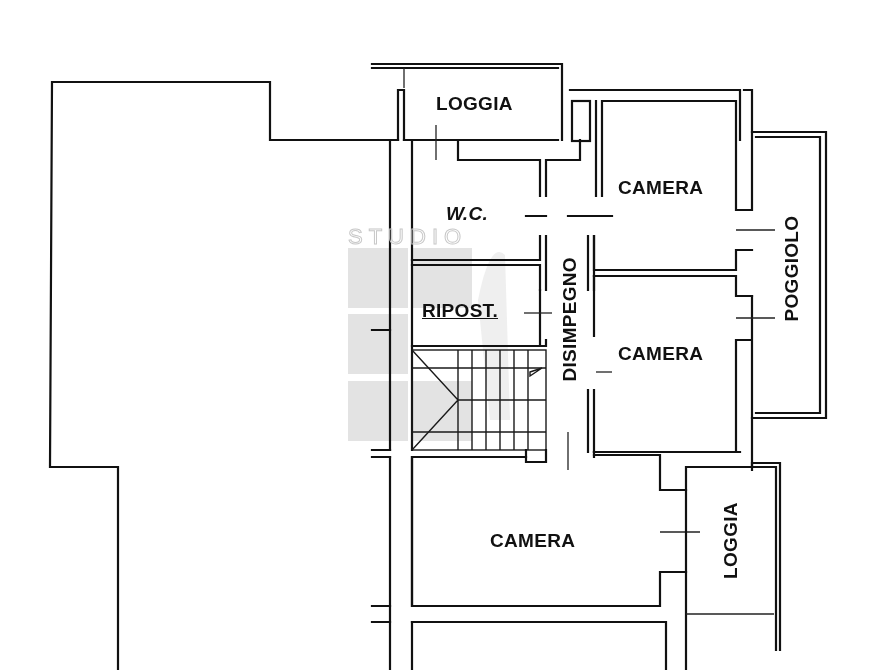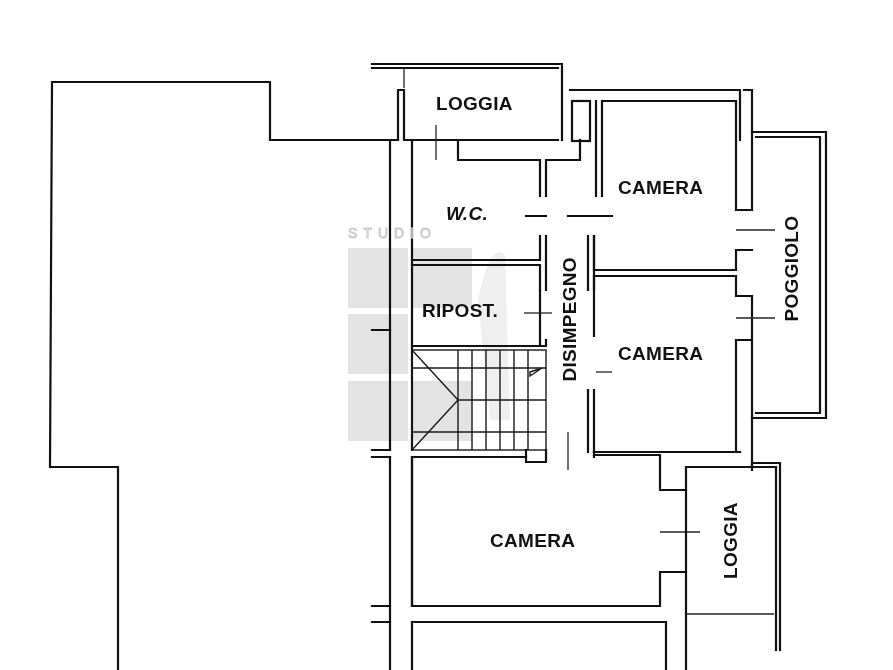--- a/index.html
+++ b/index.html
@@ -16,21 +16,21 @@
     font-size: 19px;
     color: #111;
     white-space: nowrap;
     letter-spacing: 0.3px;
     line-height: 1;
   }
   .vert { transform-origin: center center; transform: rotate(-90deg); }
   .watermark {
     position: absolute;
     font-family: "Liberation Sans", sans-serif;
-    font-size: 14px;
+    font-size: 22px;
     letter-spacing: 6px;
     color: transparent;
     -webkit-text-stroke: 1px #c8c8c8;
     line-height: 1;
   }
 </style>
 </head>
 <body>
 
 <svg id="plan" viewBox="0 0 893 670" xmlns="http://www.w3.org/2000/svg">
@@ -98,19 +98,19 @@
   <path class="wall" d="M752 465 L752 470 M594 452 L594 457"></path>
 
   <path class="wall" d="M686 467 L686 670 M686 467 L776 467 L776 650 M780 463 L780 650 M752 463 L780 463"></path>
   <path class="thin" d="M686 614 L774 614"></path>
 </svg>
 
 <div class="watermark" style="left:348px; top:226px;">STUDIO</div>
 
 <div class="label" style="left:436px; top:94px;">LOGGIA</div>
 <div class="label" style="left:446px; top:204px;font-style:italic;">W.C.</div>
-<div class="label" style="left:422px; top:301px;">RIPOST.</div>
+<div class="label" style="left:422px; top:301px;text-decoration:underline;">RIPOST.</div>
 <div class="label vert" style="left:509px; top:312px; width:120px; text-align:center;">DISIMPEGNO</div>
 <div class="label" style="left:618px; top:178px;">CAMERA</div>
 <div class="label" style="left:618px; top:344px;">CAMERA</div>
 <div class="label" style="left:490px; top:531px;">CAMERA</div>
 <div class="label vert" style="left:741px; top:262px; width:100px; text-align:center;">POGGIOLO</div>
 <div class="label vert" style="left:690px; top:531px; width:80px; text-align:center;">LOGGIA</div>
 
 </body></html>

